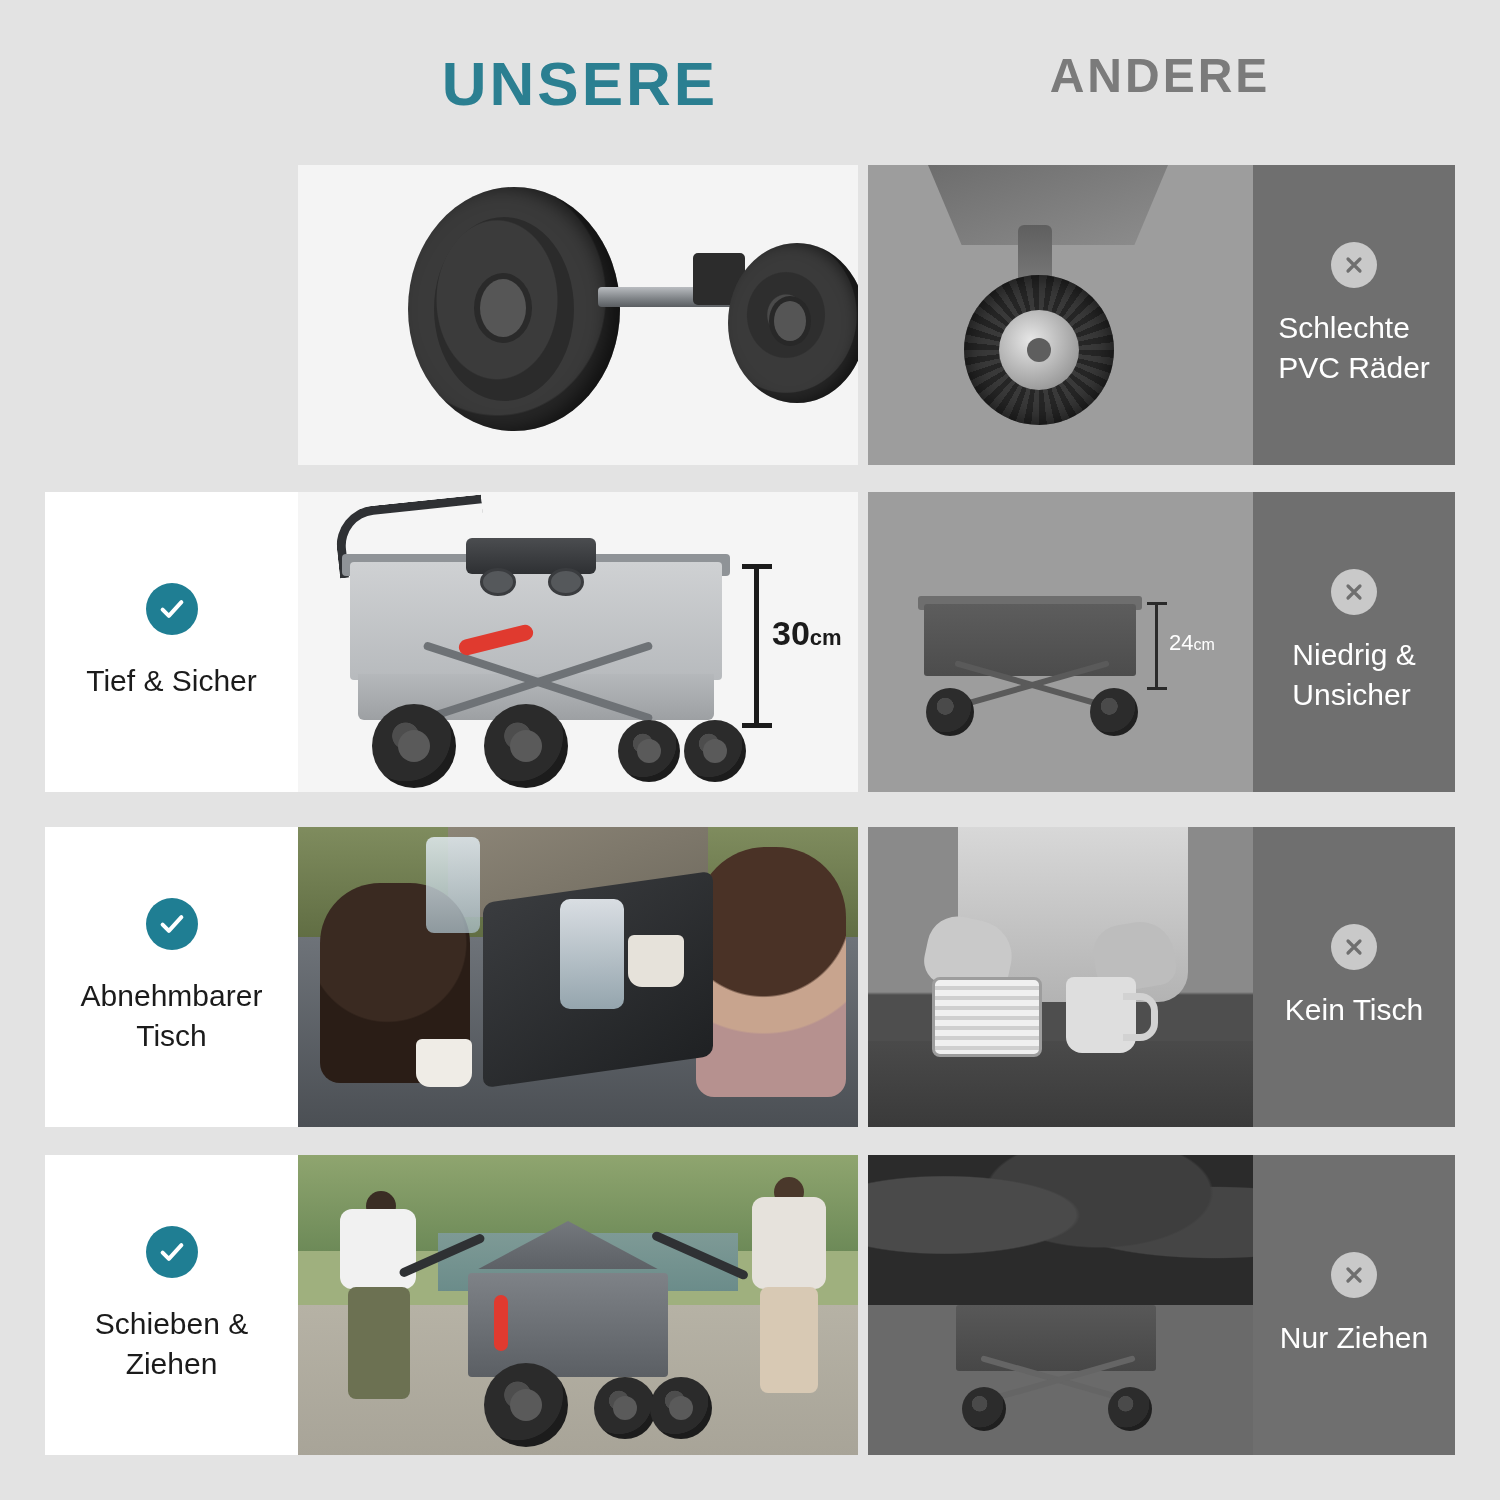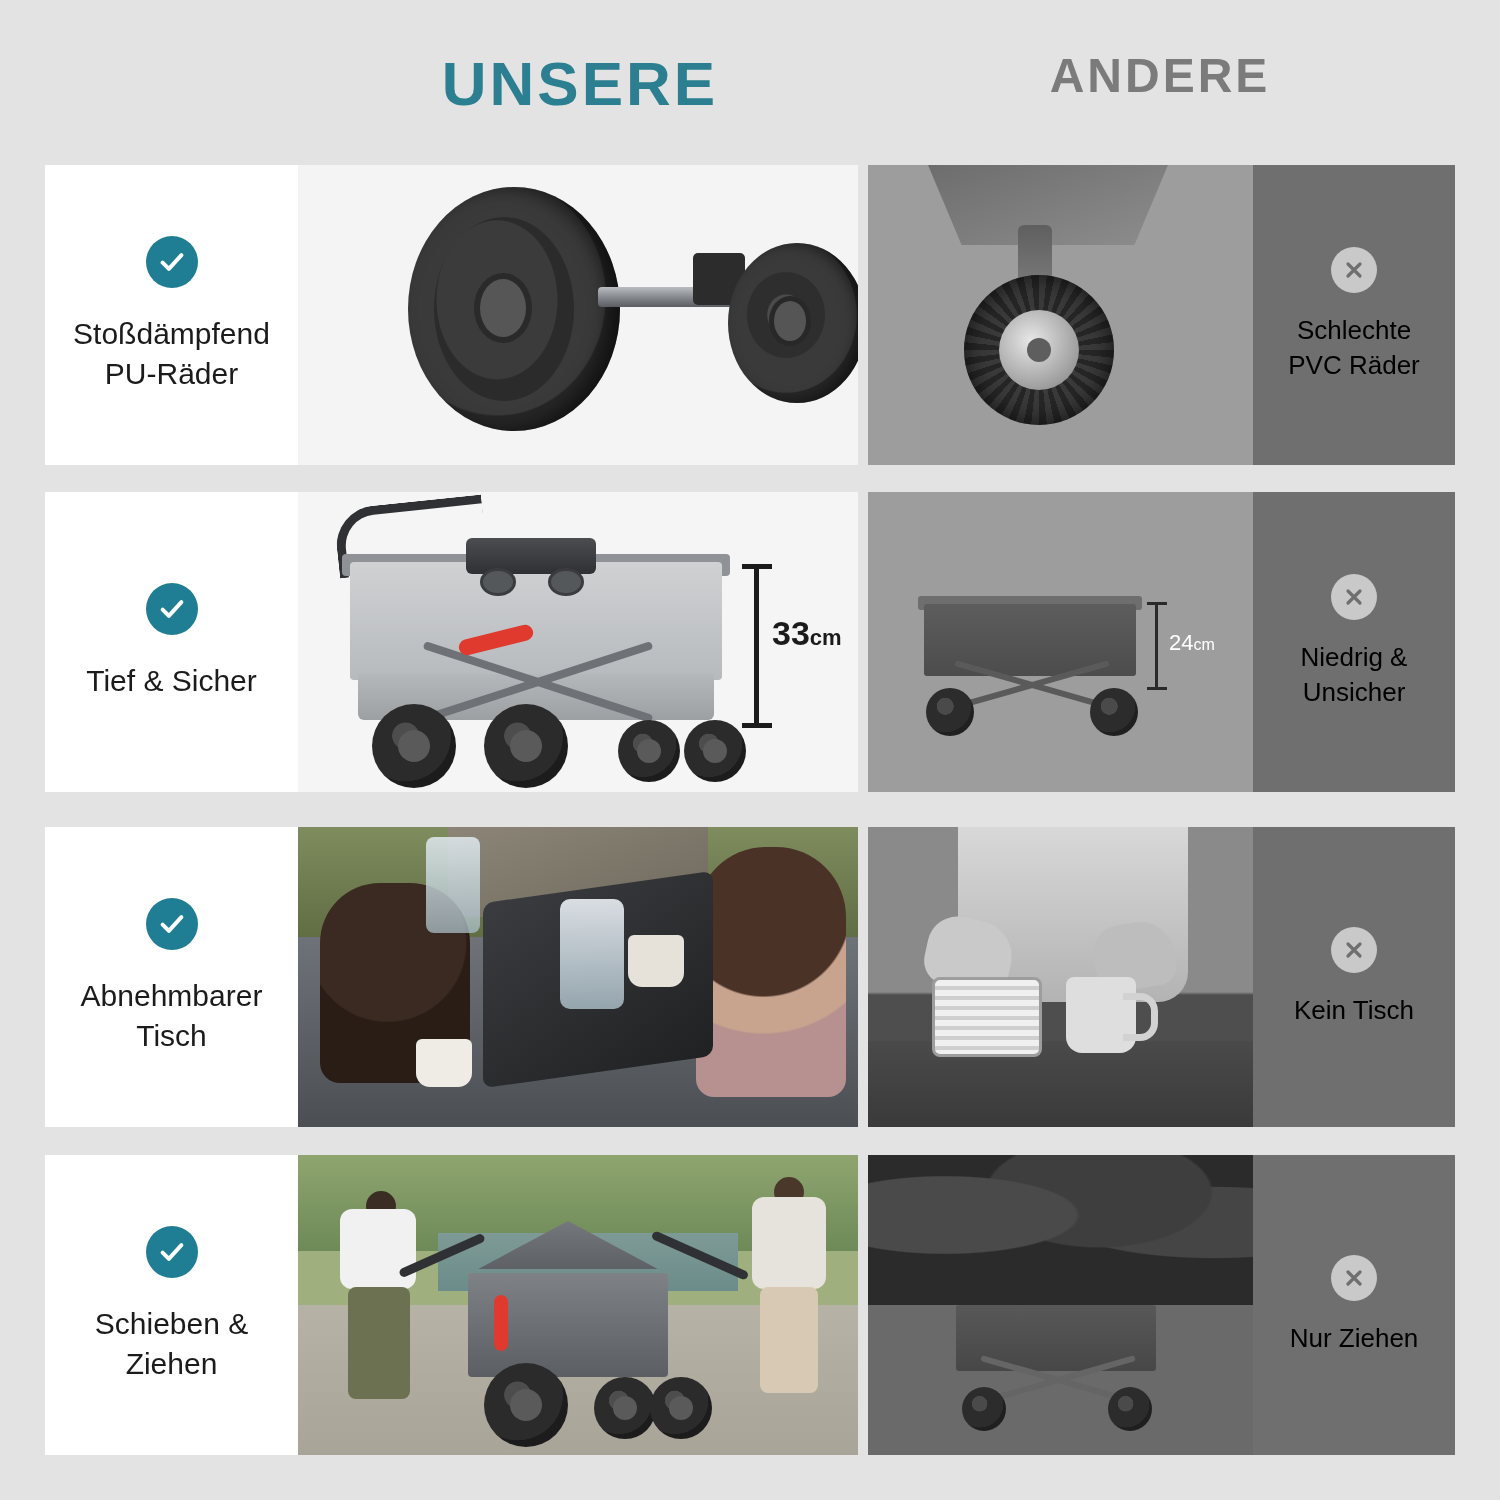--- a/index.html
+++ b/index.html
@@ -136,24 +136,23 @@
     width: 46px;
     height: 46px;
     border-radius: 50%;
     background: #c9c9c9;
     display: flex;
     align-items: center;
     justify-content: center;
     margin-bottom: 20px;
   }
   .others-label-text {
-    font-size: 26px;
+    font-size: 30px;
     line-height: 1.34;
-    color: #000000;
-    text-align: center;
+    color: #ffffff;
     white-space: pre-line;
   }
 
   
   .wheel-scene { position: absolute; inset: 0; background: #f4f4f4; }
   .big-wheel {
     position: absolute;
     left: 110px; top: 22px;
     width: 212px; height: 244px;
     border-radius: 50% / 50%;
@@ -454,29 +453,20 @@
 
 <div class="page">
 
   <div class="headings">
     <div class="heading-ours">UNSERE</div>
     <div class="heading-others">ANDERE</div>
   </div>
 
   <div class="row row-0">
 
-    <div class="label-cell">
-      <div class="check-badge">
-        <svg width="30" height="30" viewBox="0 0 24 24" aria-hidden="true">
-          <path d="M4.5 12.5l5 5 10-11" fill="none" stroke="#ffffff" stroke-width="3.2" stroke-linecap="round" stroke-linejoin="round"></path>
-        </svg>
-      </div>
-      <div class="label-text">Stoßdämpfend
-PU-Räder</div>
-    </div>
 
     <div class="ours-img">
       <div class="wheel-scene">
         <div class="big-wheel"></div>
         <div class="axle"></div>
         <div class="bracket"></div>
         <div class="small-wheel"></div>
       </div>
     </div>
 
@@ -528,21 +518,21 @@
         <div class="red-bar"></div>
         <div class="wheel-lg" style="left:74px; top:212px;"></div>
         <div class="wheel-lg" style="left:186px; top:212px;"></div>
         <div class="wheel-sm" style="left:320px; top:228px;"></div>
         <div class="wheel-sm" style="left:386px; top:228px;"></div>
 
         <div class="measure">
           <div class="vline"></div>
           <div class="tick t"></div>
           <div class="tick b"></div>
-          <div class="val"><span>33</span><small>cm</small></div>
+          <div class="val"><span>30</span><small>cm</small></div>
         </div>
       </div>
     </div>
 
     <div class="others-img">
       <div class="owagon-scene">
         <div class="owagon-rim"></div>
         <div class="owagon-body"></div>
         <div class="owagon-cross">
             <i></i>

